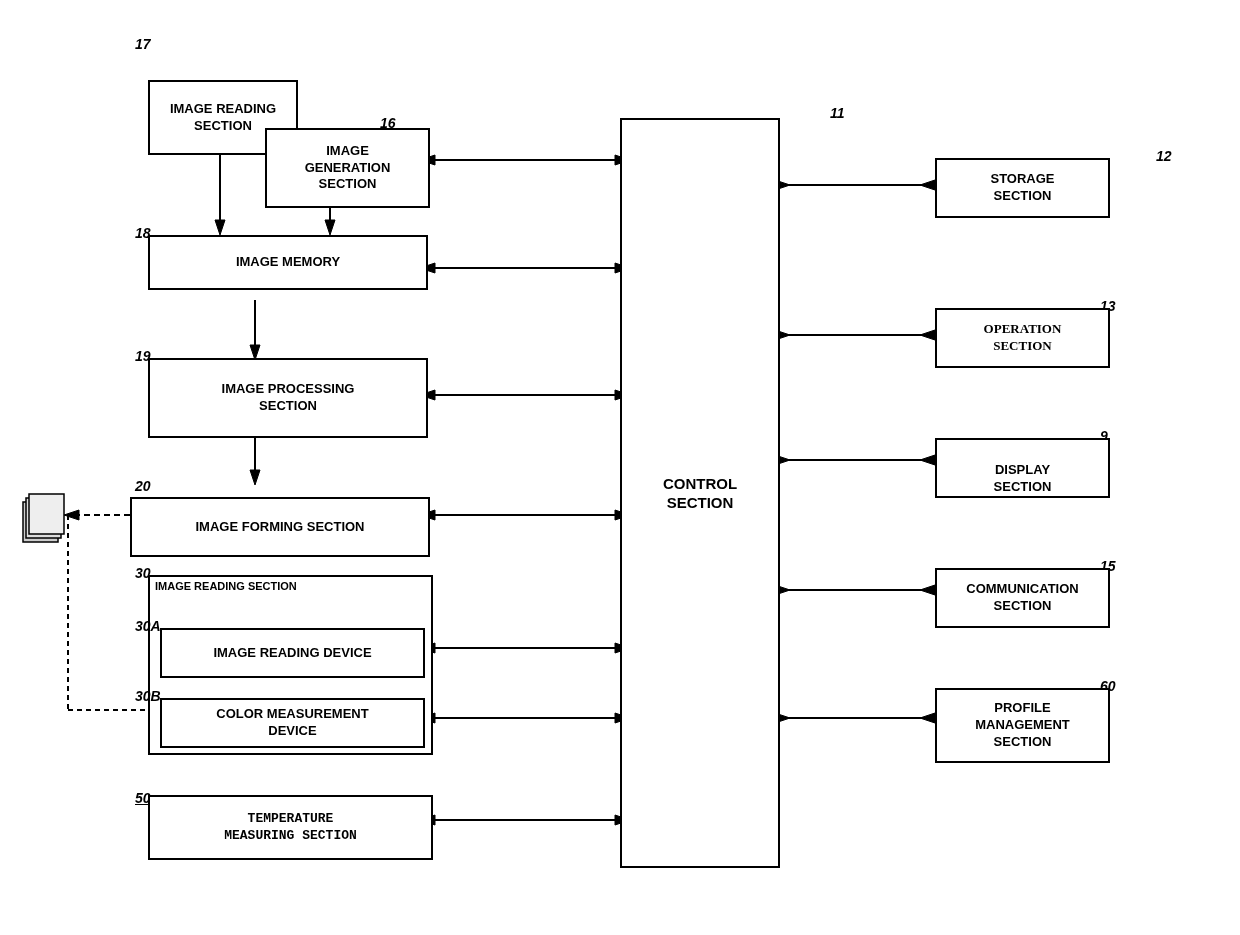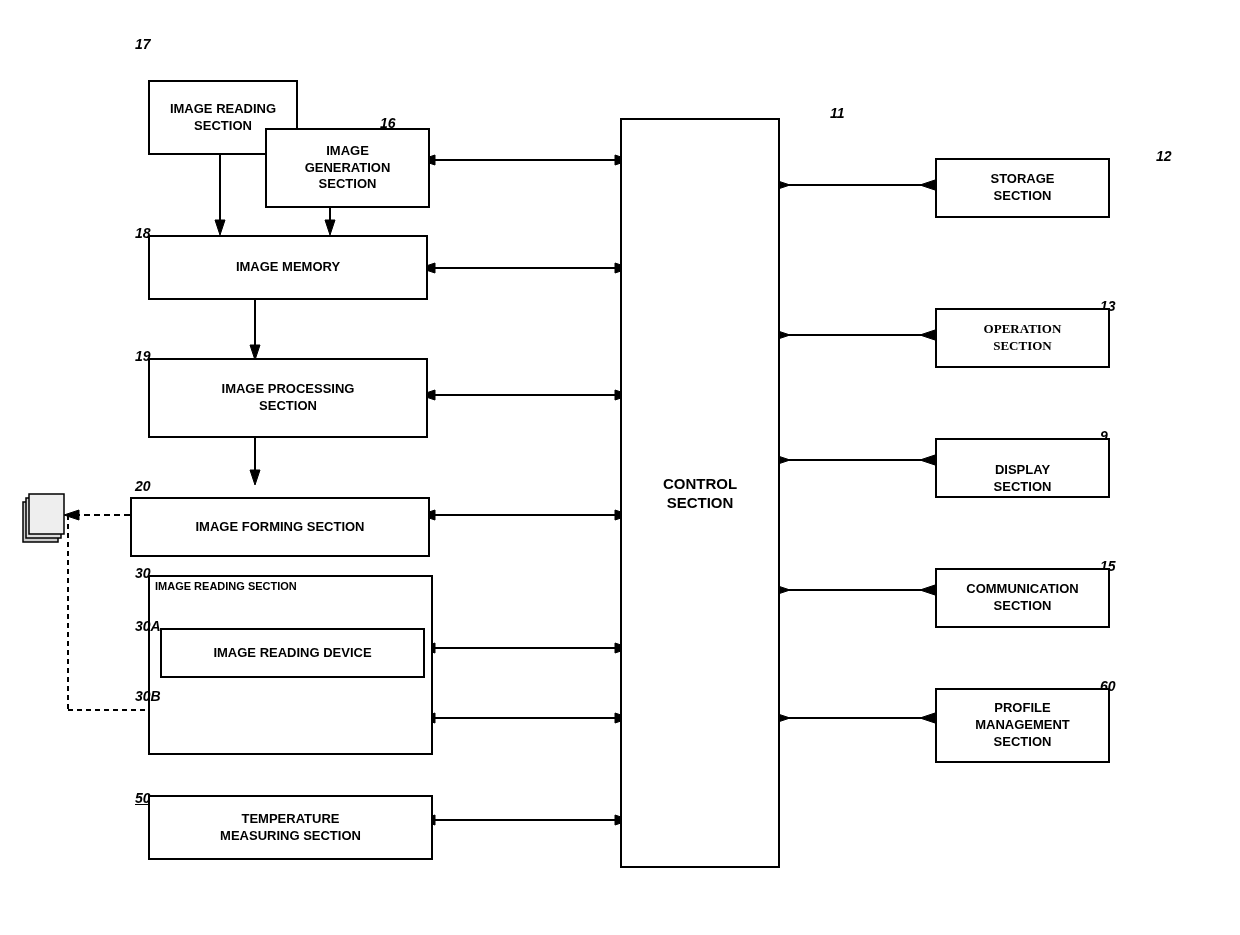--- a/index.html
+++ b/index.html
@@ -143,21 +143,21 @@
   </div>
 
   <span class="label" style="left:380px; top:115px;">16</span>
 
   <div class="box" style="left:265px; top:128px; width:165px; height:80px;">
     <span>IMAGE<br>GENERATION<br>SECTION</span>
   </div>
 
   <span class="label" style="left:135px; top:225px;">18</span>
 
-  <div class="box" style="left:148px; top:235px; width:280px; height:65px;">
+  <div class="box" style="left:148px; top:235px; width:280px; height:55px;">
     <span>IMAGE MEMORY</span>
   </div>
 
   <span class="label" style="left:135px; top:348px;">19</span>
 
   <div class="box" style="left:148px; top:358px; width:280px; height:80px;">
     <span>IMAGE PROCESSING<br>SECTION</span>
   </div>
 
   <span class="label" style="left:135px; top:478px;">20</span>
@@ -183,24 +183,27 @@
   <div style="position:absolute; left:155px; top:580px; font-weight:bold; font-size:11px;">IMAGE READING SECTION</div>
 
   <span class="label" style="left:135px; top:618px;">30A</span>
 
   <div class="box" style="left:160px; top:628px; width:265px; height:50px;">
     <span>IMAGE READING DEVICE</span>
   </div>
 
   <span class="label" style="left:135px; top:688px;">30B</span>
 
+  <div class="box" style="left:160px; top:698px; width:265px; height:50px;">
+    <span>COLOR MEASUREMENT<br>DEVICE</span>
+  </div>
 
   <span class="label" style="left:135px; top:790px;text-decoration:underline;">50</span>
 
-  <div class="box" style="left:148px; top:795px; width:285px; height:65px;">
+  <div class="box" style="left:148px; top:795px; width:285px; height:65px;font-family:Liberation Mono, monospace;">
     <span>TEMPERATURE<br>MEASURING SECTION</span>
   </div>
 
   <span class="label" style="left:830px; top:105px;">11</span>
 
   <div class="box" style="left:620px; top:118px; width:160px; height:750px; font-size:15px;">
     <span>CONTROL<br>SECTION</span>
   </div>
 
   <span class="label" style="left:1156px; top:148px;">12</span>

